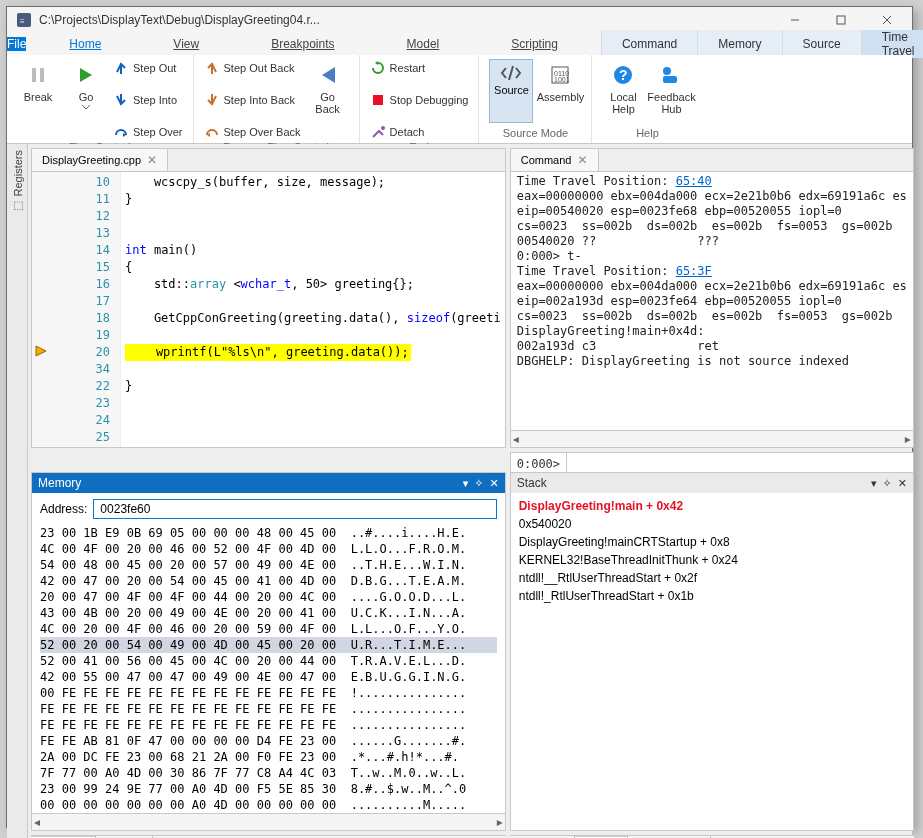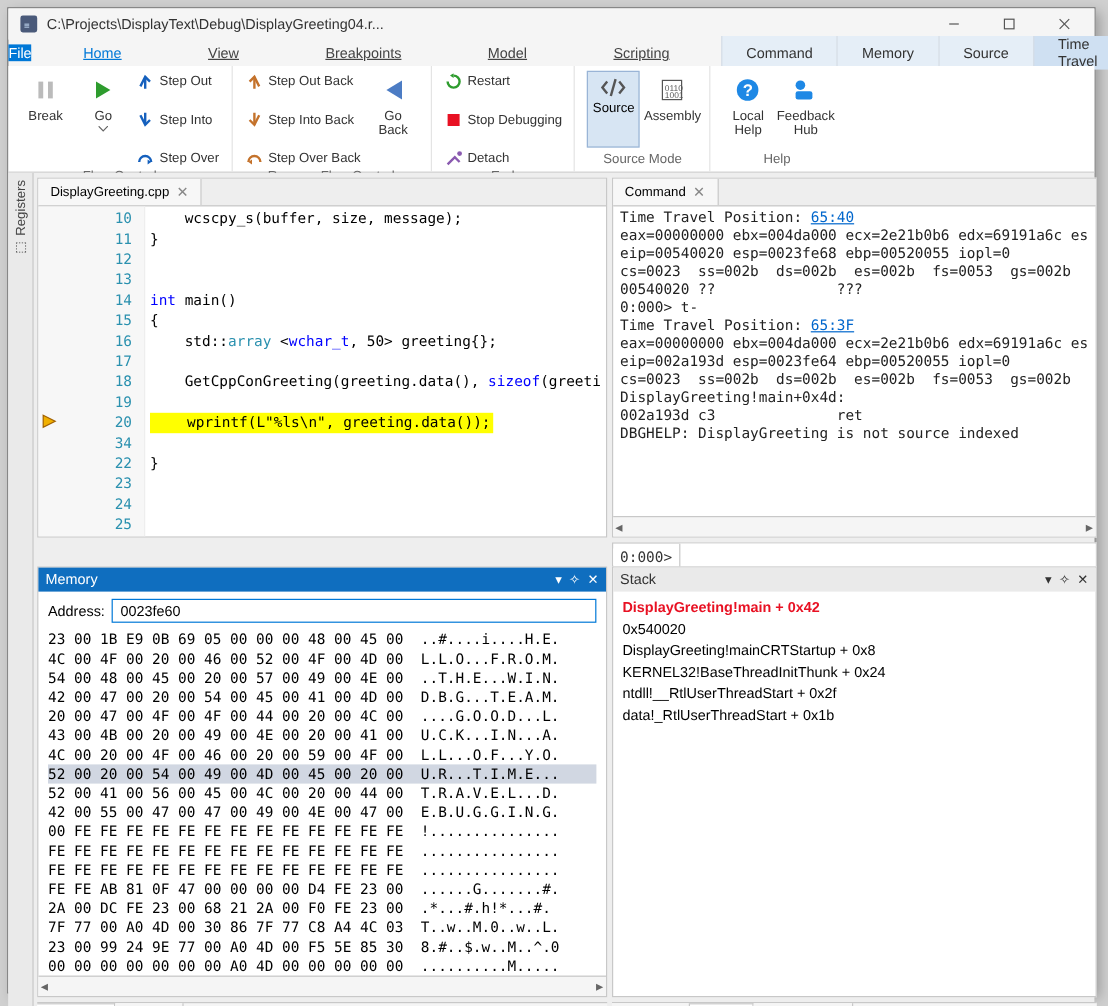--- a/index.html
+++ b/index.html
@@ -593,21 +593,21 @@
             <span>✧</span>
             <span>✕</span>
           </div>
         </div>
         <div class="stack-body" id="stack-body">
             <div class="frame top">DisplayGreeting!main + 0x42</div>
             <div class="frame">0x540020</div>
             <div class="frame">DisplayGreeting!mainCRTStartup + 0x8</div>
             <div class="frame">KERNEL32!BaseThreadInitThunk + 0x24</div>
             <div class="frame">ntdll!__RtlUserThreadStart + 0x2f</div>
-            <div class="frame">data!_RtlUserThreadStart + 0x1b</div>
+            <div class="frame">ntdll!_RtlUserThreadStart + 0x1b</div>
           </div>
       </div>
 
       <div class="mem-tabs" style="grid-column:1;grid-row:4" id="mem-tabs">
           <div class="bottom-tab active">Memory</div>
           <div class="bottom-tab">Locals</div>
         </div>
       <div class="stack-bottom-tabs" style="grid-column:2;grid-row:4" id="stack-tabs">
           <div class="bottom-tab">Threads</div>
           <div class="bottom-tab active">Stack</div>

